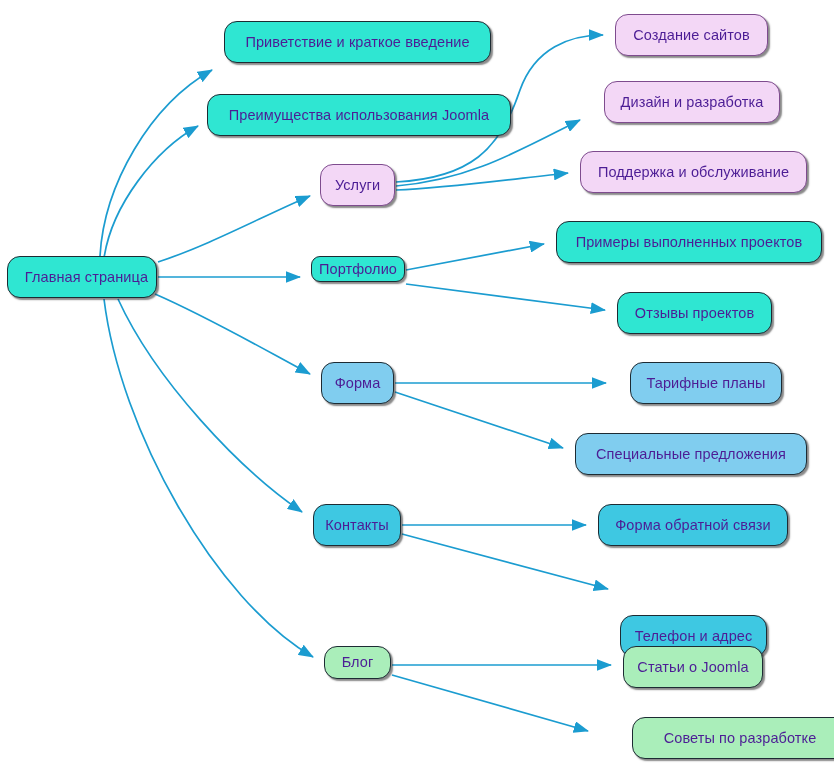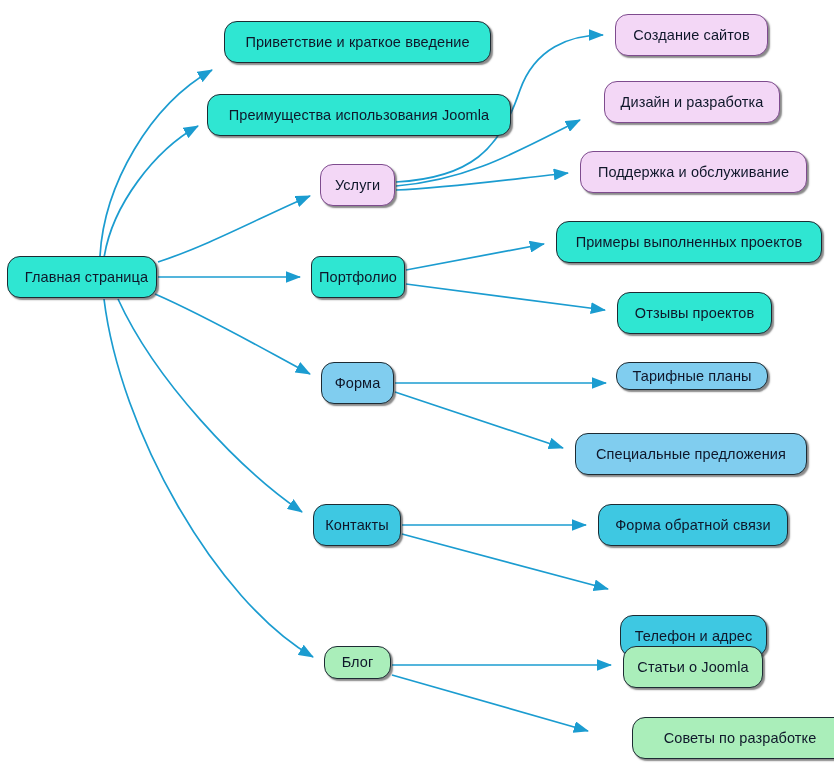--- a/index.html
+++ b/index.html
@@ -31,21 +31,21 @@
     position: absolute;
     box-sizing: border-box;
     display: flex;
     align-items: center;
     justify-content: center;
     border-radius: 13px;
     border: 1.3px solid #23303a;
     font-size: 14.5px;
     line-height: 1;
     white-space: nowrap;
-    color: #0f172a;
+    color: #4c1d95;
     box-shadow: 2px 2px 1.5px rgba(40,40,40,0.55);
     letter-spacing: 0.1px;
   }
   .node-label {
     pointer-events: none;
   }
   
   .c-turquoise { background: #2fe6d2; border-color: #1d2b33; }
   .c-pink      { background: #f3d7f6; border-color: #7e4b8e; }
   .c-lightblue { background: #80cdef; border-color: #1d2b33; }
@@ -100,33 +100,33 @@
       </div>
       <div class="node c-pink" style="left: 615px; top: 14px; width: 153px; height: 42px;">
         <span class="node-label">Создание сайтов</span>
       </div>
       <div class="node c-pink" style="left: 604px; top: 81px; width: 176px; height: 42px;">
         <span class="node-label">Дизайн и разработка</span>
       </div>
       <div class="node c-pink" style="left: 580px; top: 151px; width: 227px; height: 42px;">
         <span class="node-label">Поддержка и обслуживание</span>
       </div>
-      <div class="node c-turquoise" style="left: 311px; top: 256px; width: 94px; height: 42px; border-radius: 9px;">
+      <div class="node c-turquoise" style="left: 311px; top: 256px; width: 94px; height: 26px; border-radius: 9px;">
         <span class="node-label">Портфолио</span>
       </div>
       <div class="node c-turquoise" style="left: 556px; top: 221px; width: 266px; height: 42px;">
         <span class="node-label">Примеры выполненных проектов</span>
       </div>
       <div class="node c-turquoise" style="left: 617px; top: 292px; width: 155px; height: 42px;">
         <span class="node-label">Отзывы проектов</span>
       </div>
       <div class="node c-lightblue" style="left: 321px; top: 362px; width: 73px; height: 42px;">
         <span class="node-label">Форма</span>
       </div>
-      <div class="node c-lightblue" style="left: 616px; top: 362px; width: 152px; height: 28px;">
+      <div class="node c-lightblue" style="left: 630px; top: 362px; width: 152px; height: 42px;">
         <span class="node-label">Тарифные планы</span>
       </div>
       <div class="node c-lightblue" style="left: 575px; top: 433px; width: 232px; height: 42px;">
         <span class="node-label">Специальные предложения</span>
       </div>
       <div class="node c-cyan" style="left: 313px; top: 504px; width: 88px; height: 42px;">
         <span class="node-label">Контакты</span>
       </div>
       <div class="node c-cyan" style="left: 598px; top: 504px; width: 190px; height: 42px; justify-content: center;">
         <span class="node-label">Форма обратной связи</span>

